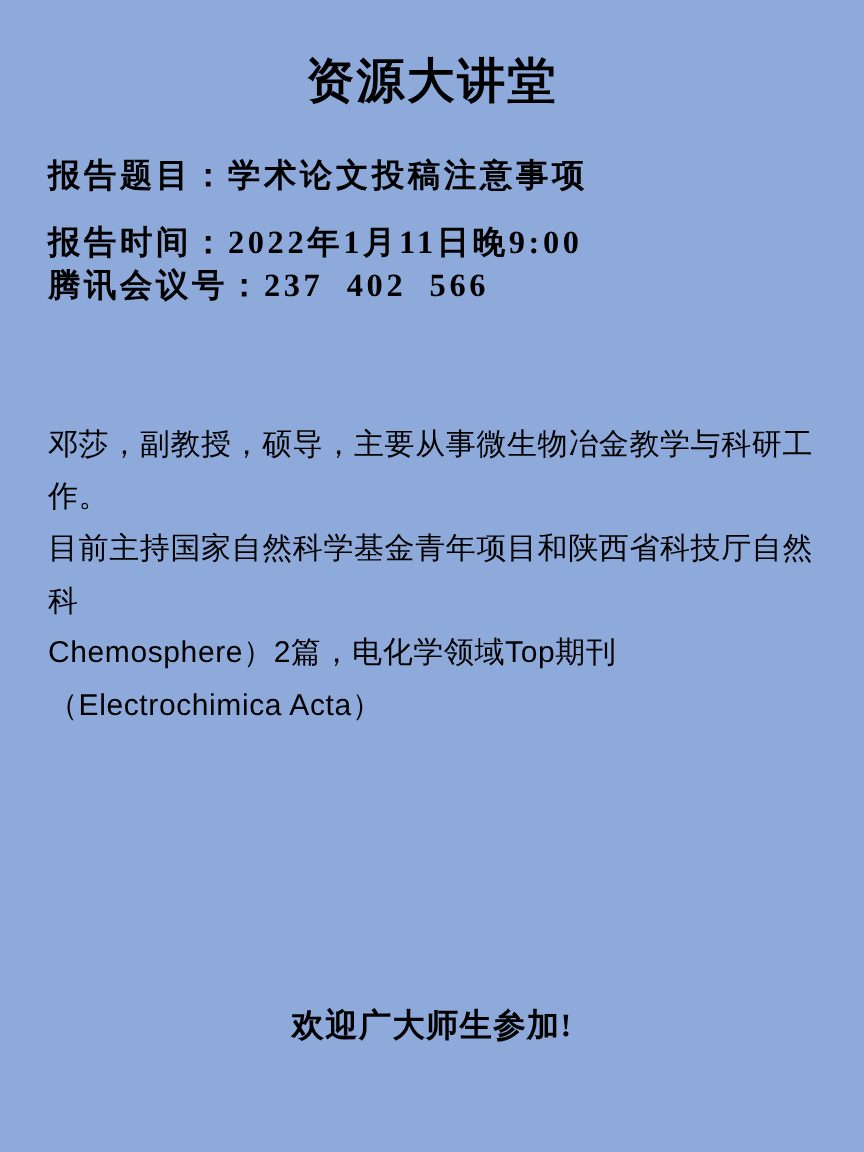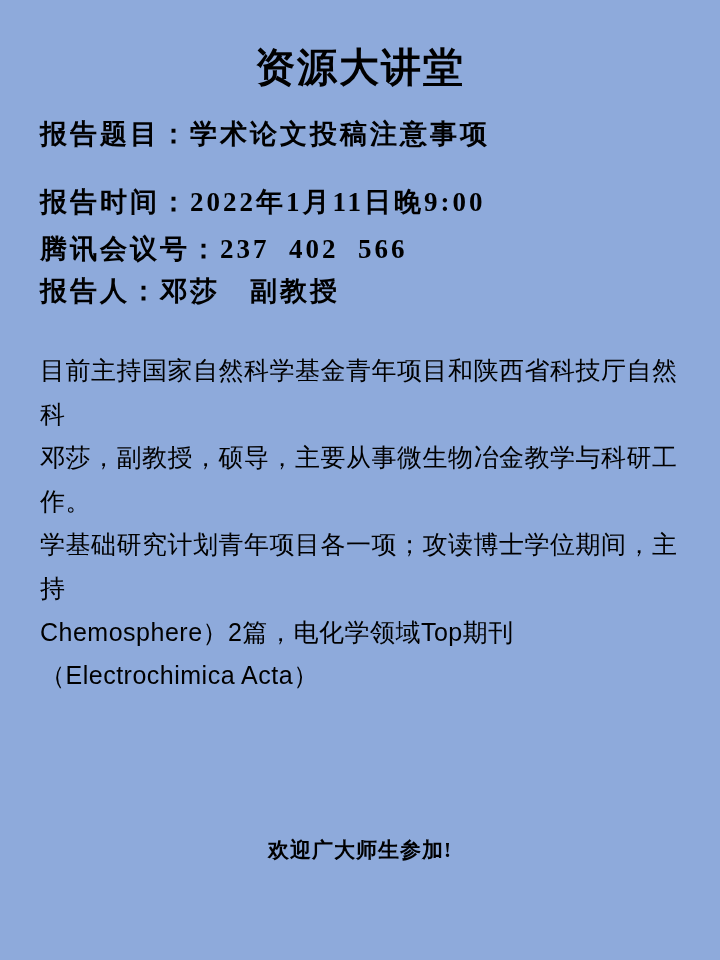--- a/index.html
+++ b/index.html
@@ -34,23 +34,23 @@
   .info {
     position: absolute;
     left: 40px;
     right: 40px;
     font-family: "Liberation Serif", "DejaVu Serif", serif;
     font-weight: bold;
     font-size: 27px;
     letter-spacing: 3px;
     white-space: pre-wrap;
   }
-  .topic   { top: 116px; }
+  .topic   { top: 128px; }
   .time    { top: 184px; }
-  .meeting { top: 231px; }
+  .meeting { top: 220px; }
   .speaker { top: 273px; }
   .bio {
     position: absolute;
     top: 349px;
     left: 40px;
     width: 642px;
     font-family: "Liberation Sans", "DejaVu Sans", sans-serif;
     font-size: 25px;
     font-weight: 400;
     line-height: 43.6px;
@@ -60,42 +60,40 @@
     white-space: pre-wrap;
   }
   .footer {
     position: absolute;
     top: 836px;
     left: 0;
     right: 0;
     text-align: center;
     font-family: "Liberation Serif", "DejaVu Serif", serif;
     font-weight: bold;
-    font-size: 21px;
+    font-size: 27px;
     letter-spacing: 1px;
   }
 </style>
 </head>
 <body>
 
 <div class="page">
 
   <h1 class="title">资源大讲堂</h1>
 
   <div class="info topic">报告题目：学术论文投稿注意事项</div>
 
   <div class="info time">报告时间：2022年1月11日晚9:00</div>
 
   <div class="info meeting">腾讯会议号：237  402  566</div>
 
-  <div class="info speaker">报告人：邓莎　副教授</div>
 
   <div class="bio">
+    <div class="bio-line">邓莎，副教授，硕导，主要从事微生物冶金教学与科研工作。</div>
     <div class="bio-line">目前主持国家自然科学基金青年项目和陕西省科技厅自然科</div>
-    <div class="bio-line">邓莎，副教授，硕导，主要从事微生物冶金教学与科研工作。</div>
-    <div class="bio-line">学基础研究计划青年项目各一项；攻读博士学位期间，主持</div>
     <div class="bio-line">Chemosphere）2篇，电化学领域Top期刊（Electrochimica Acta）</div>
 
   </div>
 
   <div class="footer">欢迎广大师生参加!</div>
 
 </div>
 
 </body></html>

